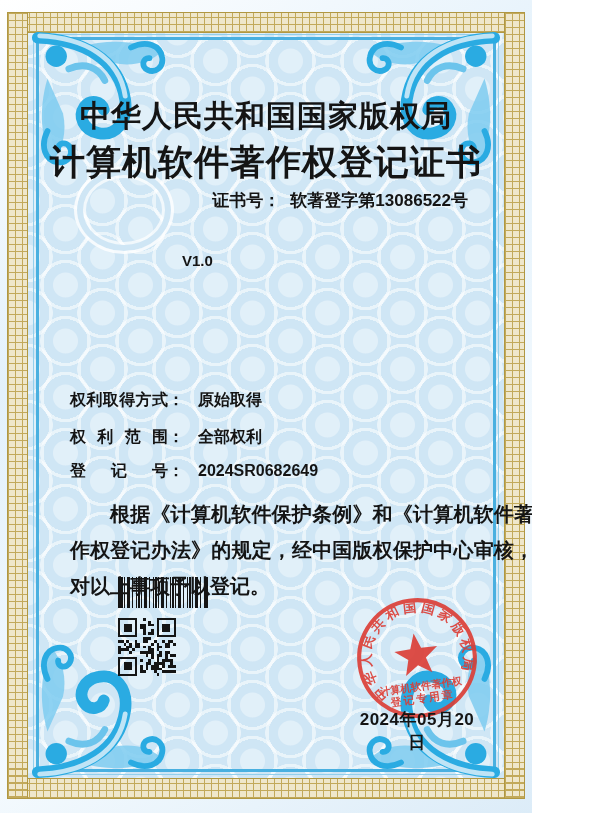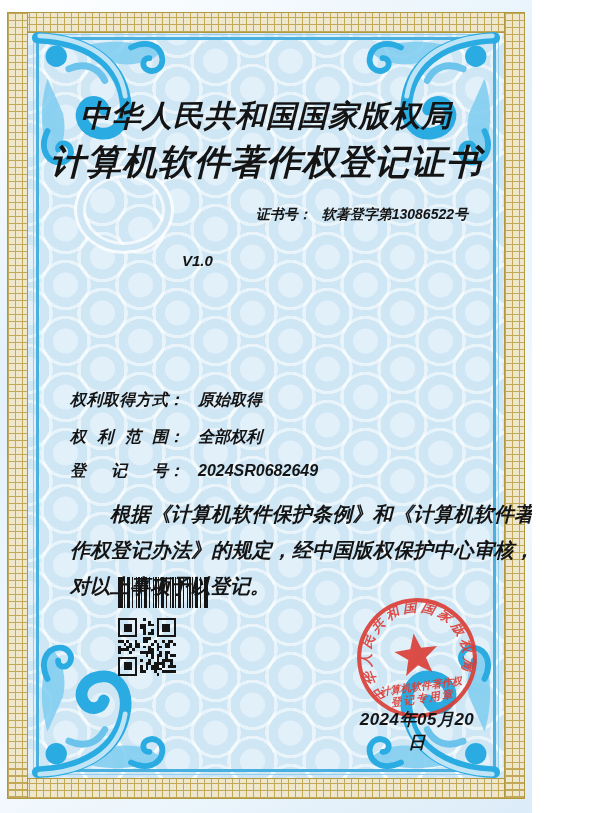--- a/index.html
+++ b/index.html
@@ -1,18 +1,18 @@
 <!DOCTYPE html>
 <html><head>
 <meta charset="utf-8">
 <style>
   html,body{margin:0;padding:0;}
   body{width:600px;height:813px;font-family:"Liberation Sans","DejaVu Sans",sans-serif;}
   .page{position:relative;width:532px;height:813px;overflow:hidden;
-        background:linear-gradient(150deg,#ffffff 0%,#e3f1fb 35%,#f4fafe 70%,#dcecf8 100%);font-style:italic;}
+        background:linear-gradient(150deg,#ffffff 0%,#e3f1fb 35%,#f4fafe 70%,#dcecf8 100%);}
   
   .gband{position:absolute;background-color:#efe7cb;
          background-image:
            repeating-linear-gradient(90deg,#c2a95a 0 1.5px,rgba(0,0,0,0) 1.5px 7px),
            repeating-linear-gradient(0deg,#c2a95a 0 1.5px,rgba(0,0,0,0) 1.5px 7px);
          border:1.5px solid #b09742;box-sizing:border-box;}
   .gband.top{left:7px;right:7px;top:12px;height:21px;}
   .gband.bottom{left:7px;right:7px;bottom:14px;height:21px;}
   .gband.left{left:7px;top:12px;bottom:14px;width:21px;}
   .gband.right{right:7px;top:12px;bottom:14px;width:21px;}
@@ -34,21 +34,21 @@
   
   .corner{position:absolute;width:136px;height:136px;}
   .corner.tl{top:30px;left:30px;}
   .corner.tr{top:30px;right:30px;transform:scaleX(-1);}
   .corner.bl{bottom:33px;left:30px;transform:scaleY(-1);}
   .corner.br{bottom:33px;right:30px;transform:scale(-1,-1);}
   
   .abs{position:absolute;color:#141414;}
   .title1{left:0;right:0;top:96px;text-align:center;font-size:30px;font-weight:700;letter-spacing:1px;}
   .title2{left:0;right:0;top:139px;text-align:center;font-size:35px;font-weight:700;letter-spacing:1px;}
-  .certno{right:64px;top:206px;font-size:14px;font-weight:700;}
+  .certno{right:64px;top:189px;font-size:17px;font-weight:700;}
   .certno .lbl{margin-right:10px;}
   .row{left:70px;font-size:16px;font-weight:700;white-space:nowrap;}
   .flabel{display:inline-block;width:98px;text-align:justify;text-align-last:justify;}
   .fvalue{margin-left:14px;}
   .version{left:182px;font-size:15px;font-weight:700;}
   .statement{left:70px;top:496px;width:464px;font-size:20px;font-weight:700;line-height:36px;text-indent:2em;text-align:justify;}
   
   .barcode{left:118px;top:577px;width:84px;height:31px;border-left:3px solid #151515;border-right:3px solid #151515;
     background-image:repeating-linear-gradient(90deg,#151515 0 2px,rgba(0,0,0,0) 2px 3px,#151515 3px 4px,rgba(0,0,0,0) 4px 6px,#151515 6px 9px,rgba(0,0,0,0) 9px 11px,#151515 11px 12px,rgba(0,0,0,0) 12px 15px,#151515 15px 16px,rgba(0,0,0,0) 16px 17px);}
   .qr{left:118px;top:618px;width:58px;height:58px;}

